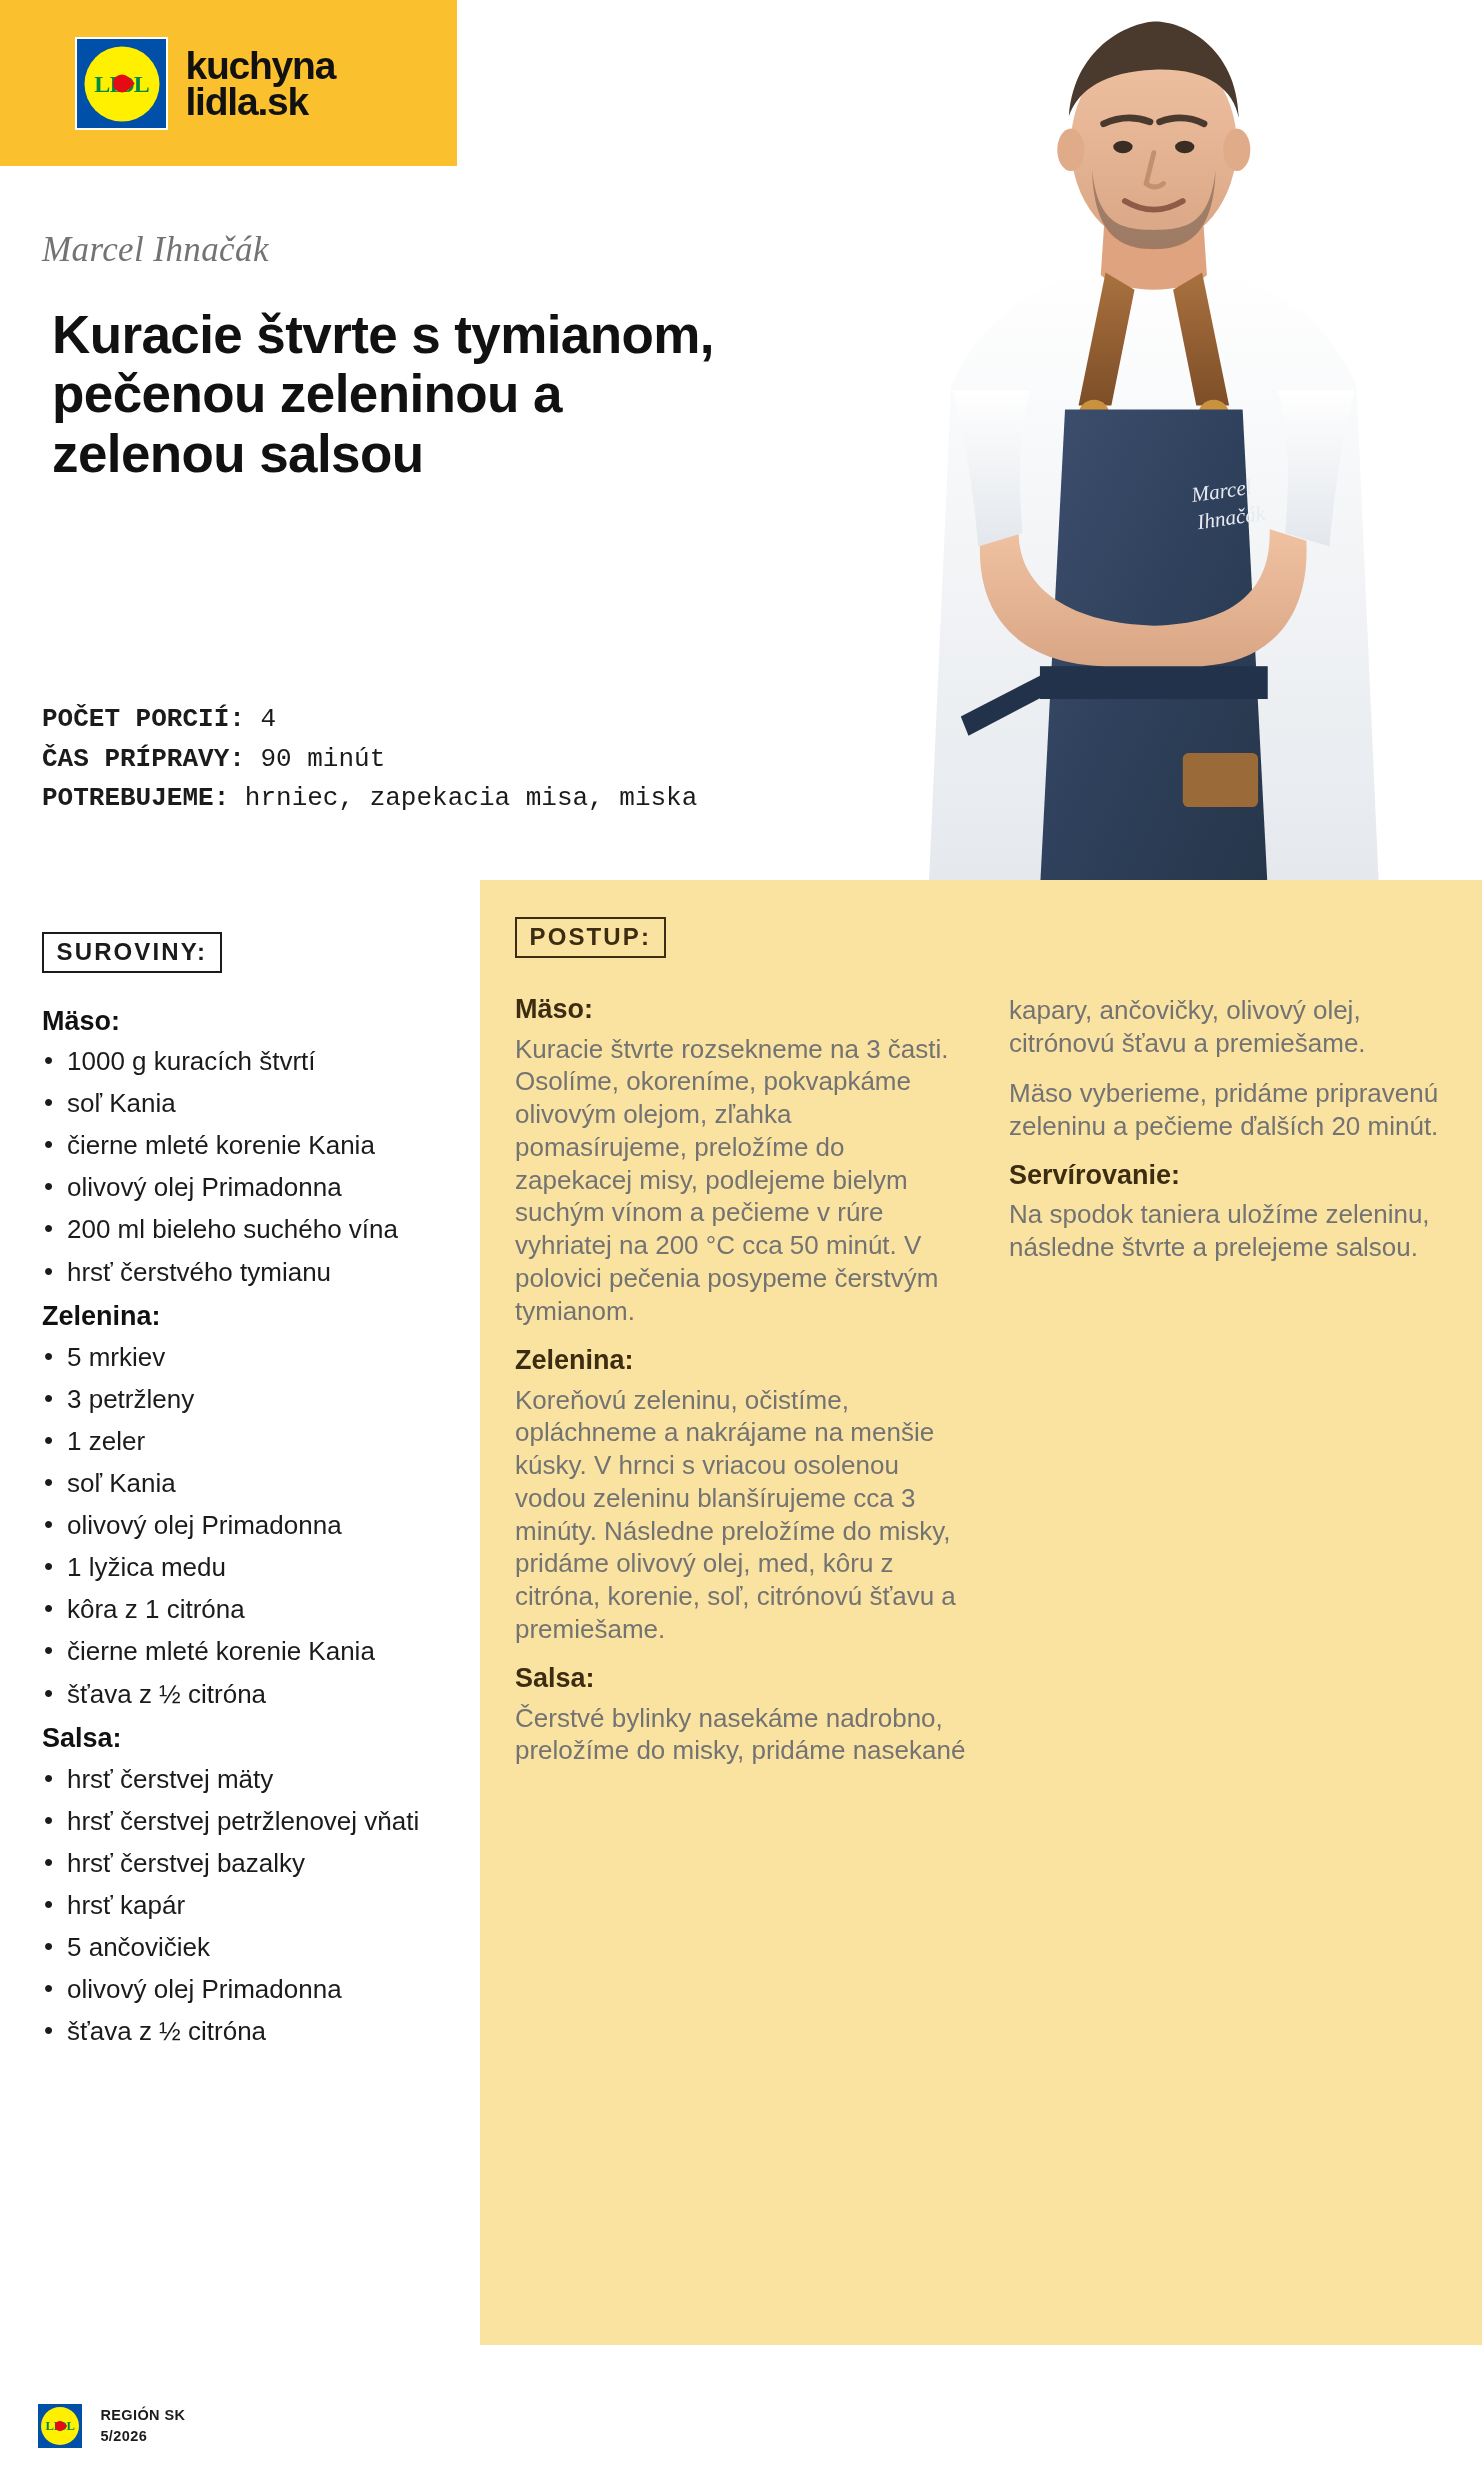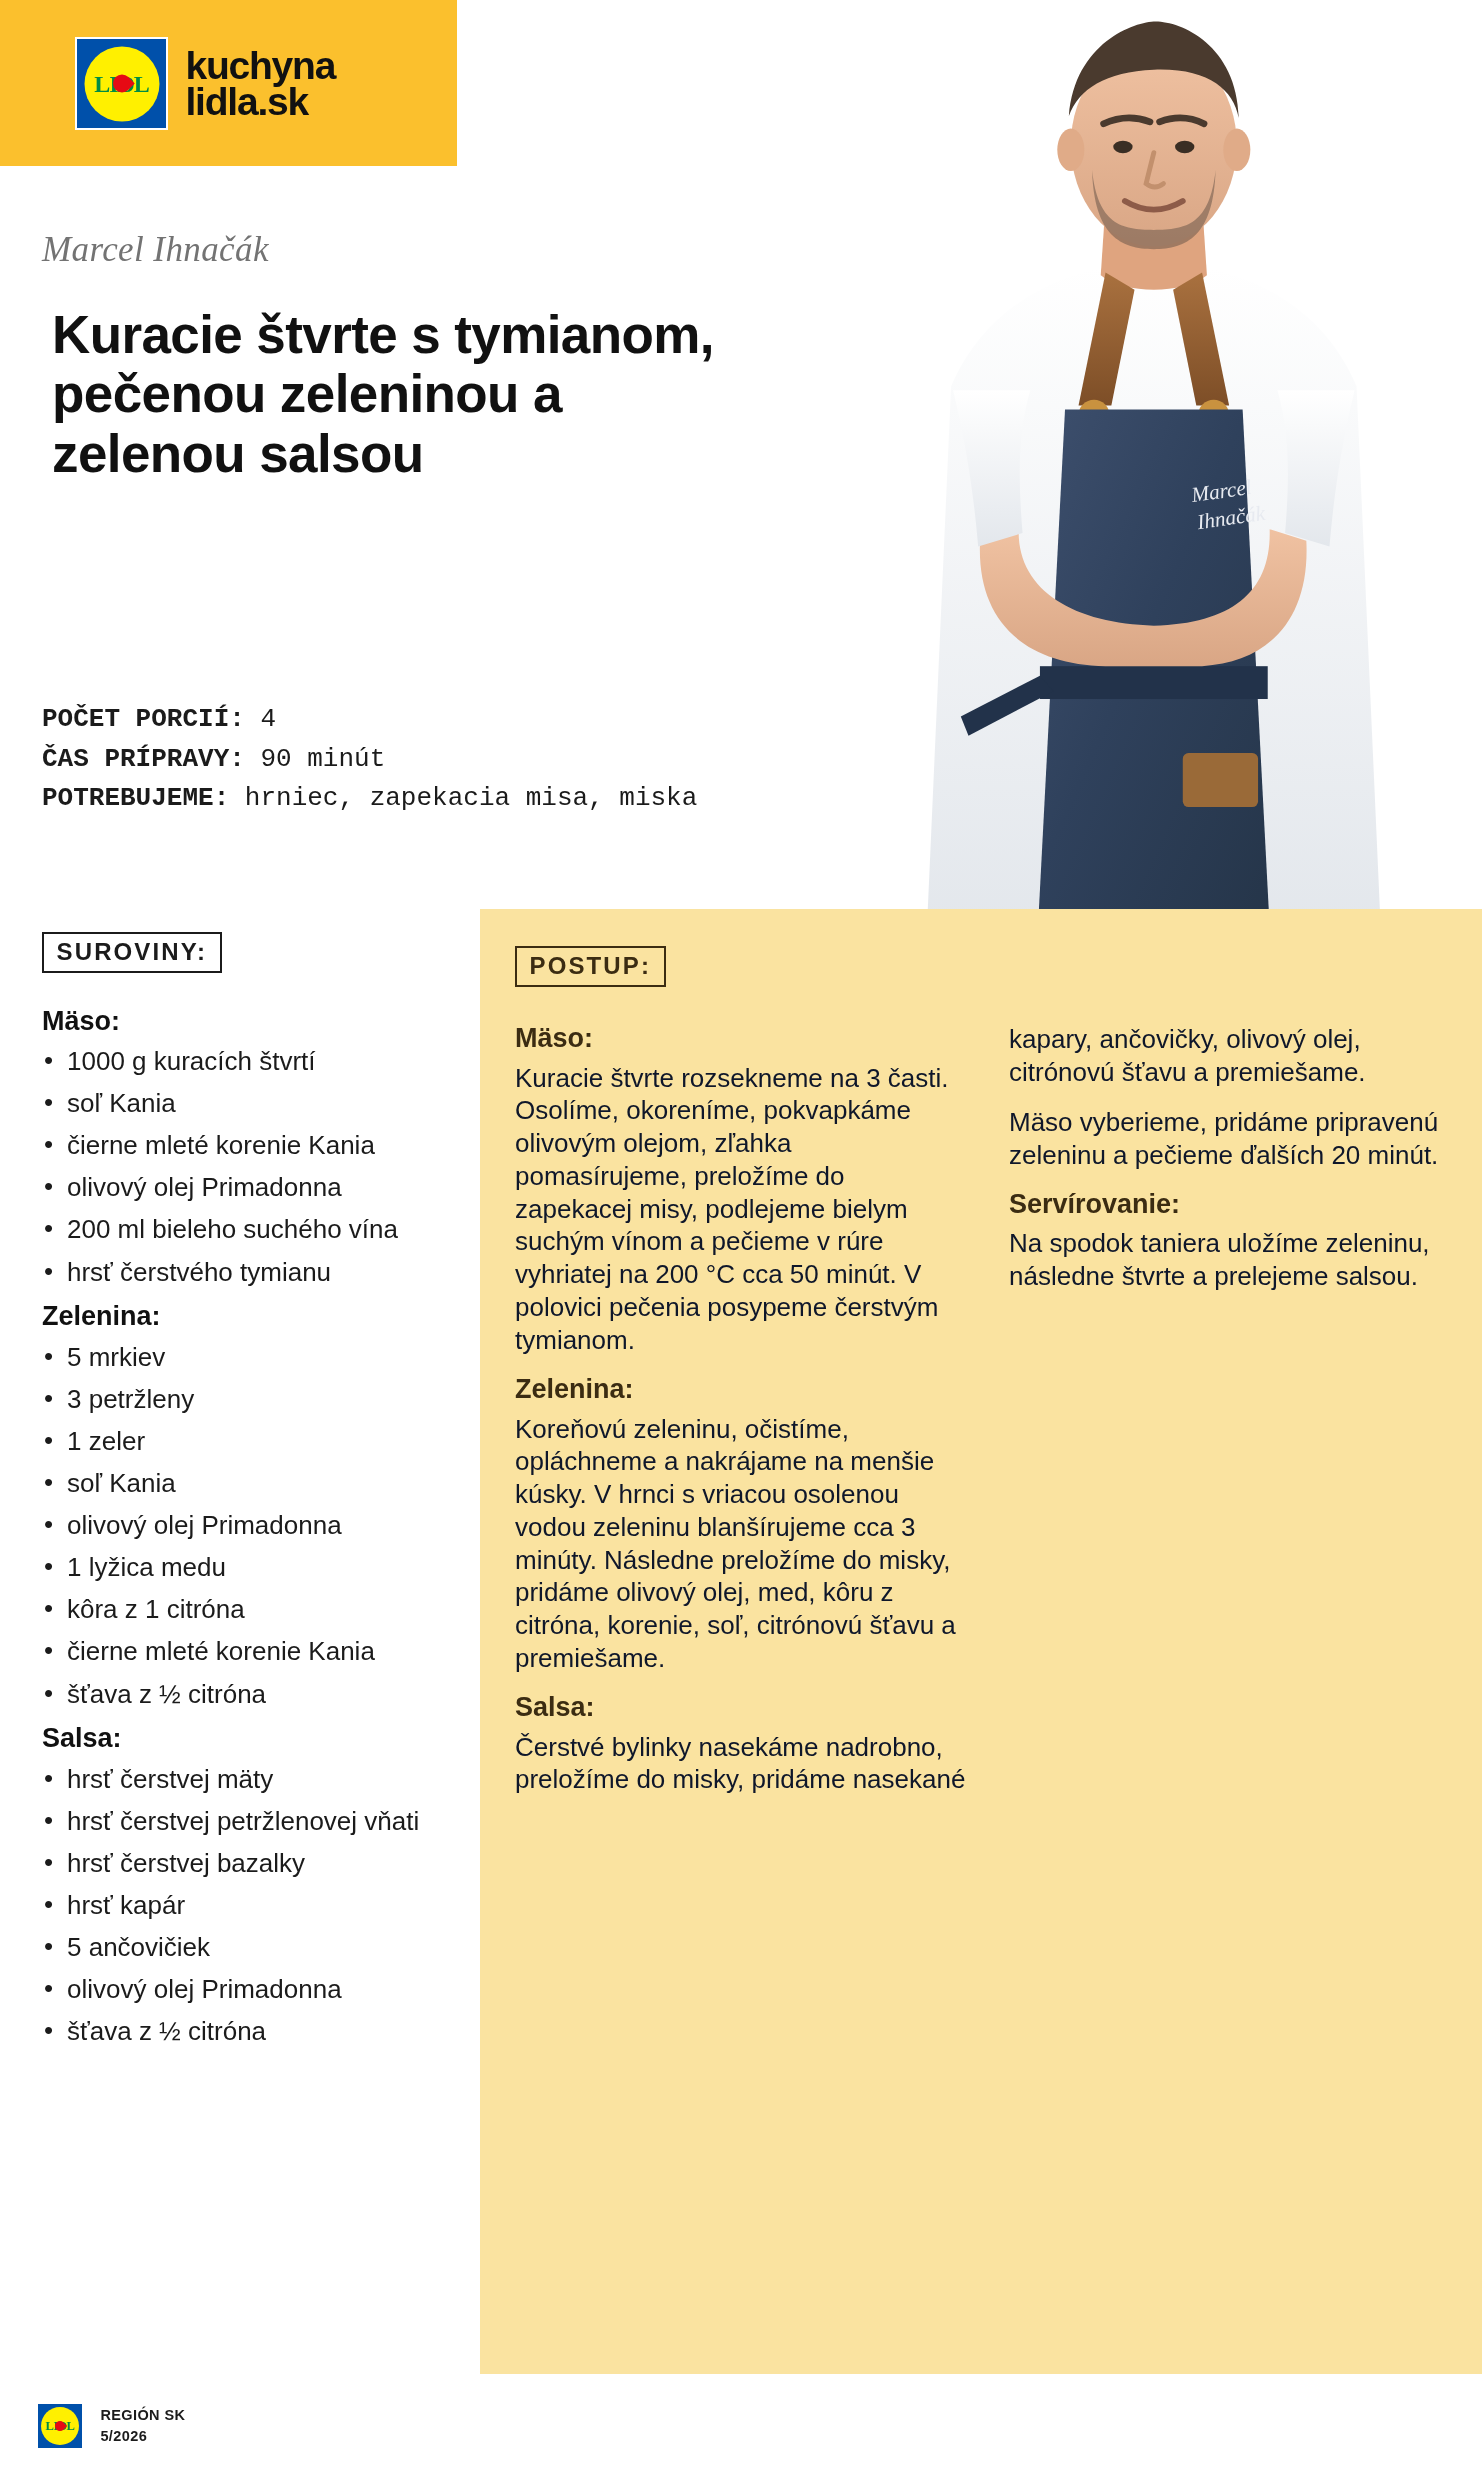--- a/index.html
+++ b/index.html
@@ -155,21 +155,21 @@
   .ing-item::before {
     content: "\2022";
     position: absolute;
     left: 1.9px; top: -1px;
     font-size: 26px;
   }
 
   
   .procedure {
     position: absolute;
-    left: 480px; top: 909px;
+    left: 480px; top: 880px;
     width: 1002px; height: 1465px;
     background: #fae3a0;
   }
   .proc-tag-wrap {
     position: absolute;
     left: 35px; top: 37px;
   }
   .proc-tag {
     border-color: #3b2c12;
     color: #3b2c12;
@@ -184,21 +184,21 @@
   .proc-col { width: 452px; }
   .proc-h {
     font-weight: 700;
     font-size: 27px;
     color: #3b2c12;
     margin: 0 0 7.7px 0;
   }
   .proc-p {
     font-size: 26px;
     line-height: 1.26;
-    color: #0f172a;
+    color: #737373;
     margin: 0 0 17.4px 0;
   }
   .proc-p:last-child { margin-bottom: 0; }
   .proc-col-right { padding-top: 0px; }
 
   
   .footer {
     position: absolute;
     left: 37px; bottom: 23px;
     display: flex;

